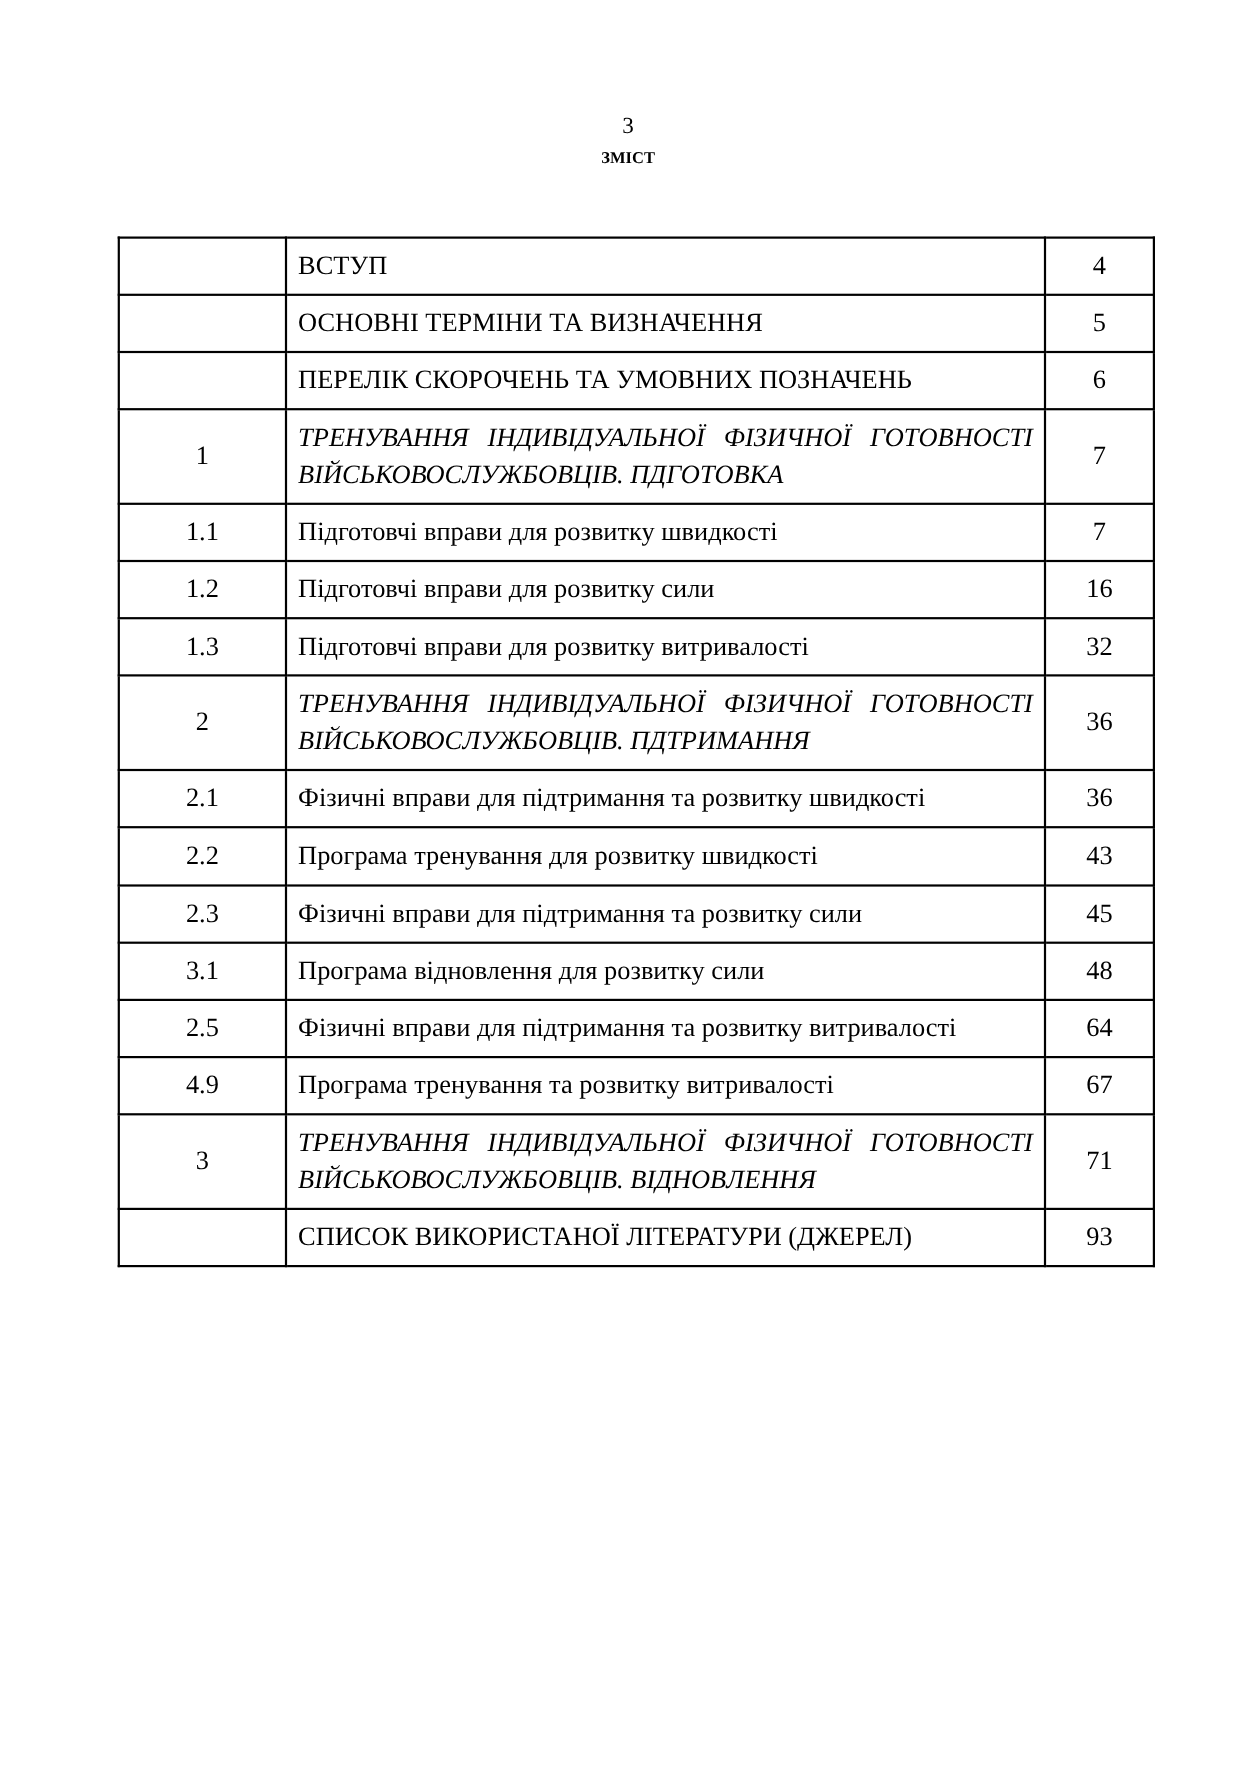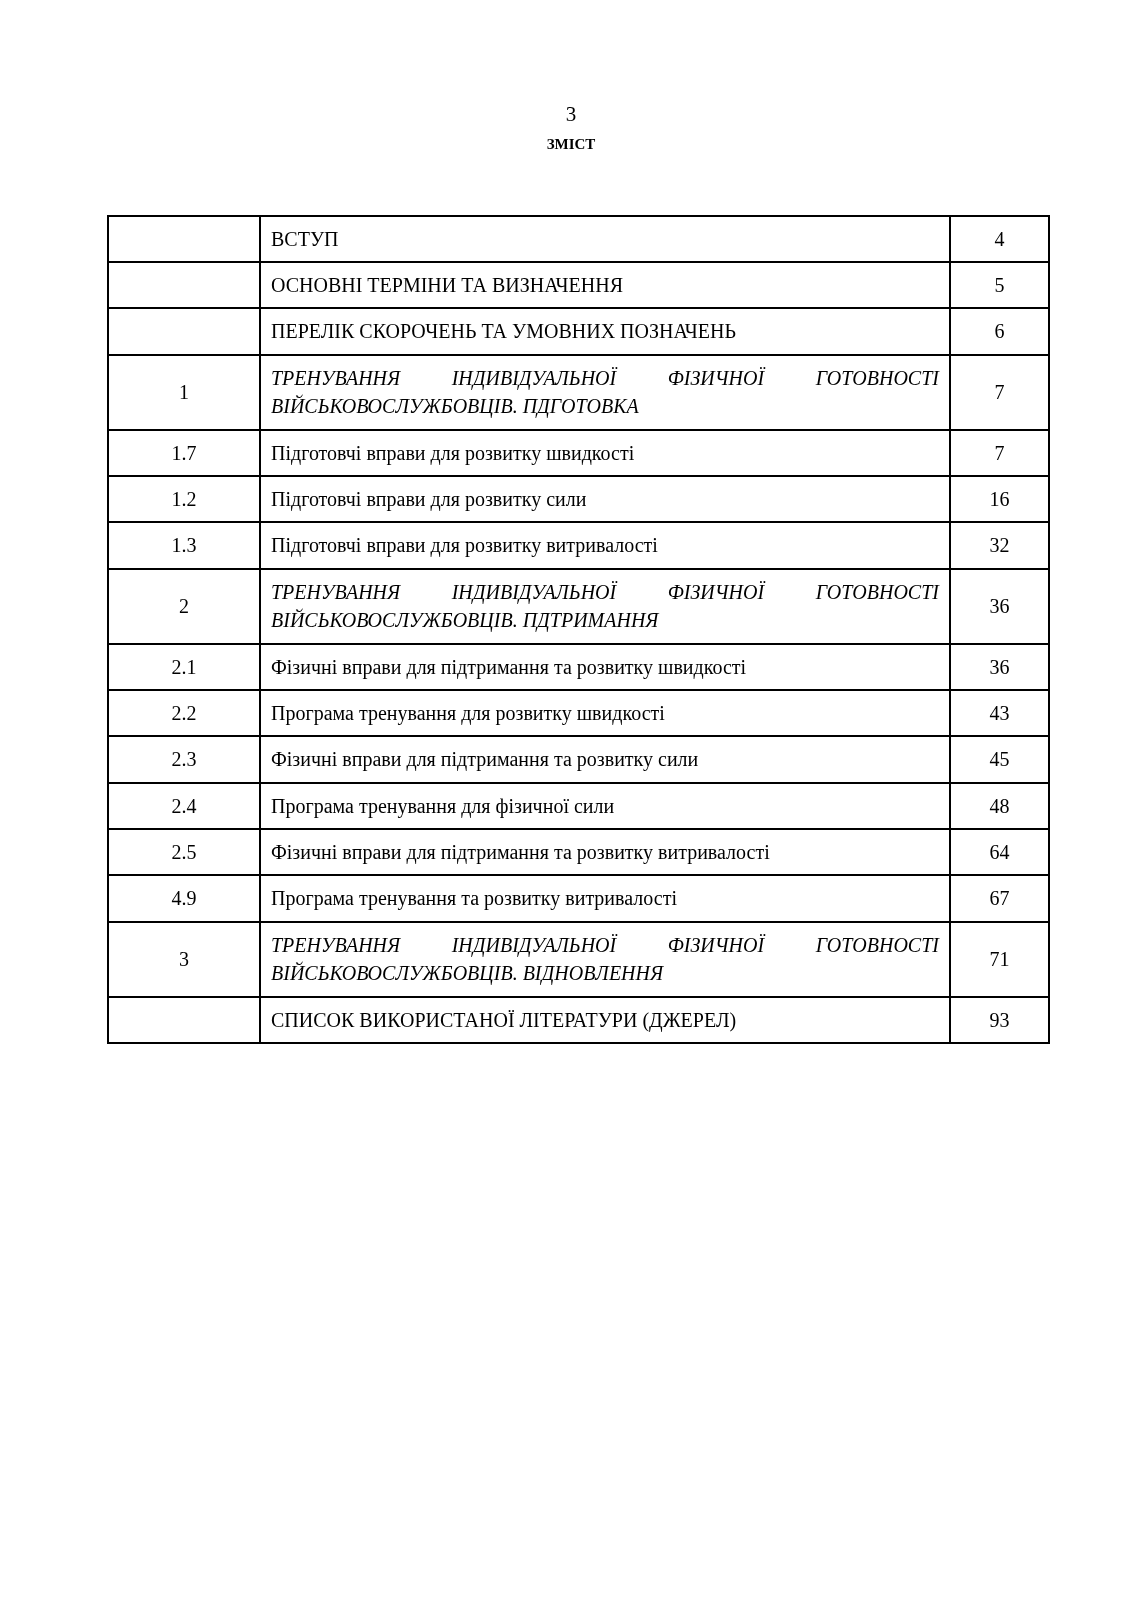--- a/index.html
+++ b/index.html
@@ -26,21 +26,21 @@
     font-size: 15px;
     font-weight: bold;
     margin: 10px 0 0 0;
     line-height: 1.1;
   }
   table.toc {
     border-collapse: collapse;
     table-layout: fixed;
     width: 875px;
     margin: 62px 0 0 107px;
-    font-size: 20px;
+    font-size: 24px;
   }
   table.toc td {
     border: 2px solid #000000;
     padding: 8px 10px;
     vertical-align: middle;
     line-height: 1.42;
     overflow: hidden;
   }
   td.col-num {
     width: 130px;
@@ -84,21 +84,21 @@
           <td class="col-num"></td>
           <td class="col-title">ПЕРЕЛІК СКОРОЧЕНЬ ТА УМОВНИХ ПОЗНАЧЕНЬ</td>
           <td class="col-page">6</td>
         </tr>
         <tr>
           <td class="col-num">1</td>
           <td class="col-title justify">ТРЕНУВАННЯ ІНДИВІДУАЛЬНОЇ ФІЗИЧНОЇ ГОТОВНОСТІ ВІЙСЬКОВОСЛУЖБОВЦІВ. ПДГОТОВКА</td>
           <td class="col-page">7</td>
         </tr>
         <tr>
-          <td class="col-num">1.7</td>
+          <td class="col-num">1.1</td>
           <td class="col-title">Підготовчі вправи для розвитку швидкості</td>
           <td class="col-page">7</td>
         </tr>
         <tr>
           <td class="col-num">1.2</td>
           <td class="col-title">Підготовчі вправи для розвитку сили</td>
           <td class="col-page">16</td>
         </tr>
         <tr>
           <td class="col-num">1.3</td>
@@ -119,22 +119,22 @@
           <td class="col-num">2.2</td>
           <td class="col-title">Програма тренування для розвитку швидкості</td>
           <td class="col-page">43</td>
         </tr>
         <tr>
           <td class="col-num">2.3</td>
           <td class="col-title">Фізичні вправи для підтримання та розвитку сили</td>
           <td class="col-page">45</td>
         </tr>
         <tr>
-          <td class="col-num">2.4</td>
-          <td class="col-title">Програма тренування для фізичної сили</td>
+          <td class="col-num">3.1</td>
+          <td class="col-title">Програма відновлення для розвитку сили</td>
           <td class="col-page">48</td>
         </tr>
         <tr>
           <td class="col-num">2.5</td>
           <td class="col-title">Фізичні вправи для підтримання та розвитку витривалості</td>
           <td class="col-page">64</td>
         </tr>
         <tr>
           <td class="col-num">4.9</td>
           <td class="col-title">Програма тренування та розвитку витривалості</td>

